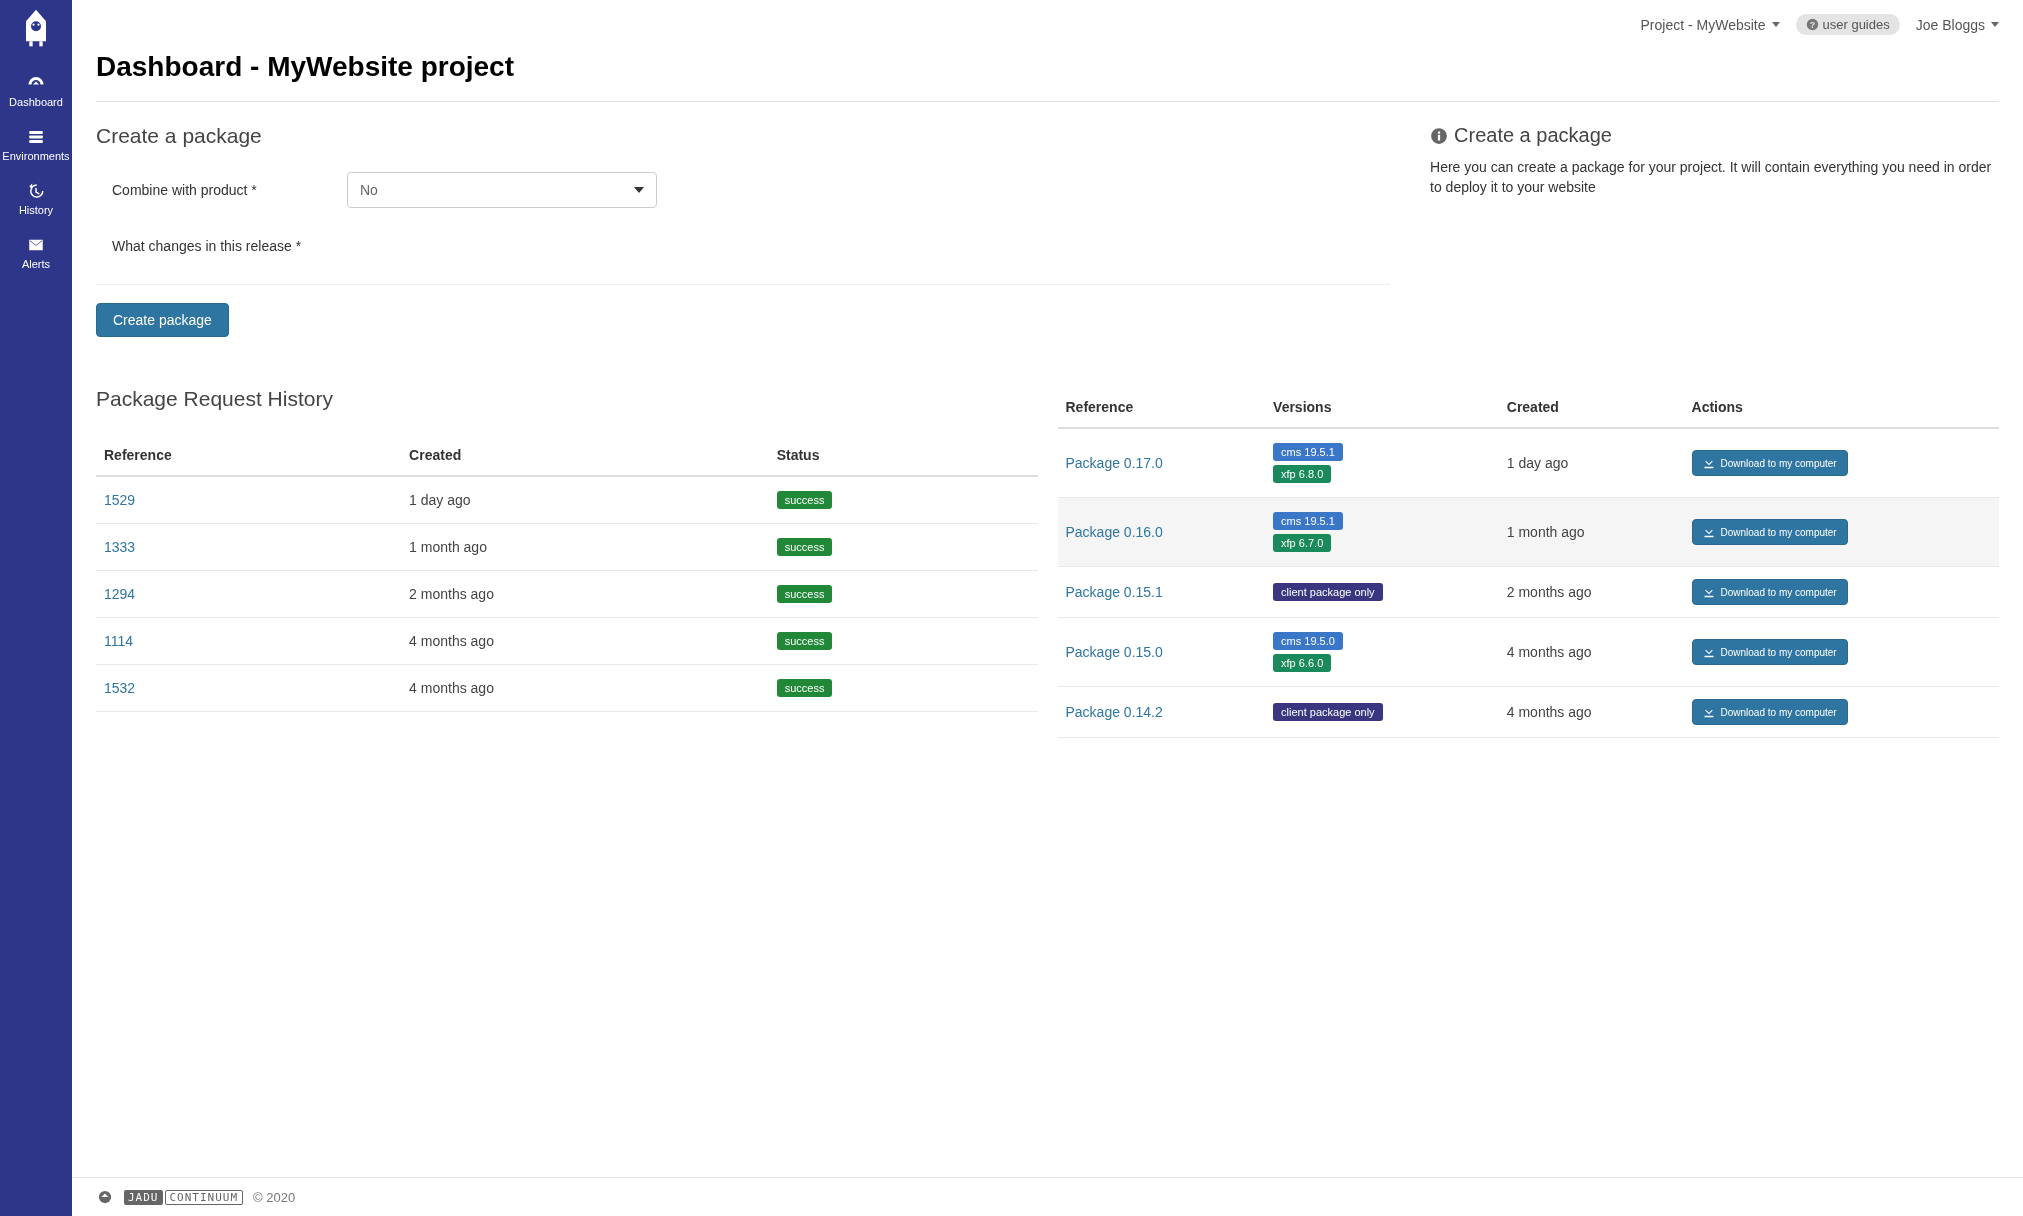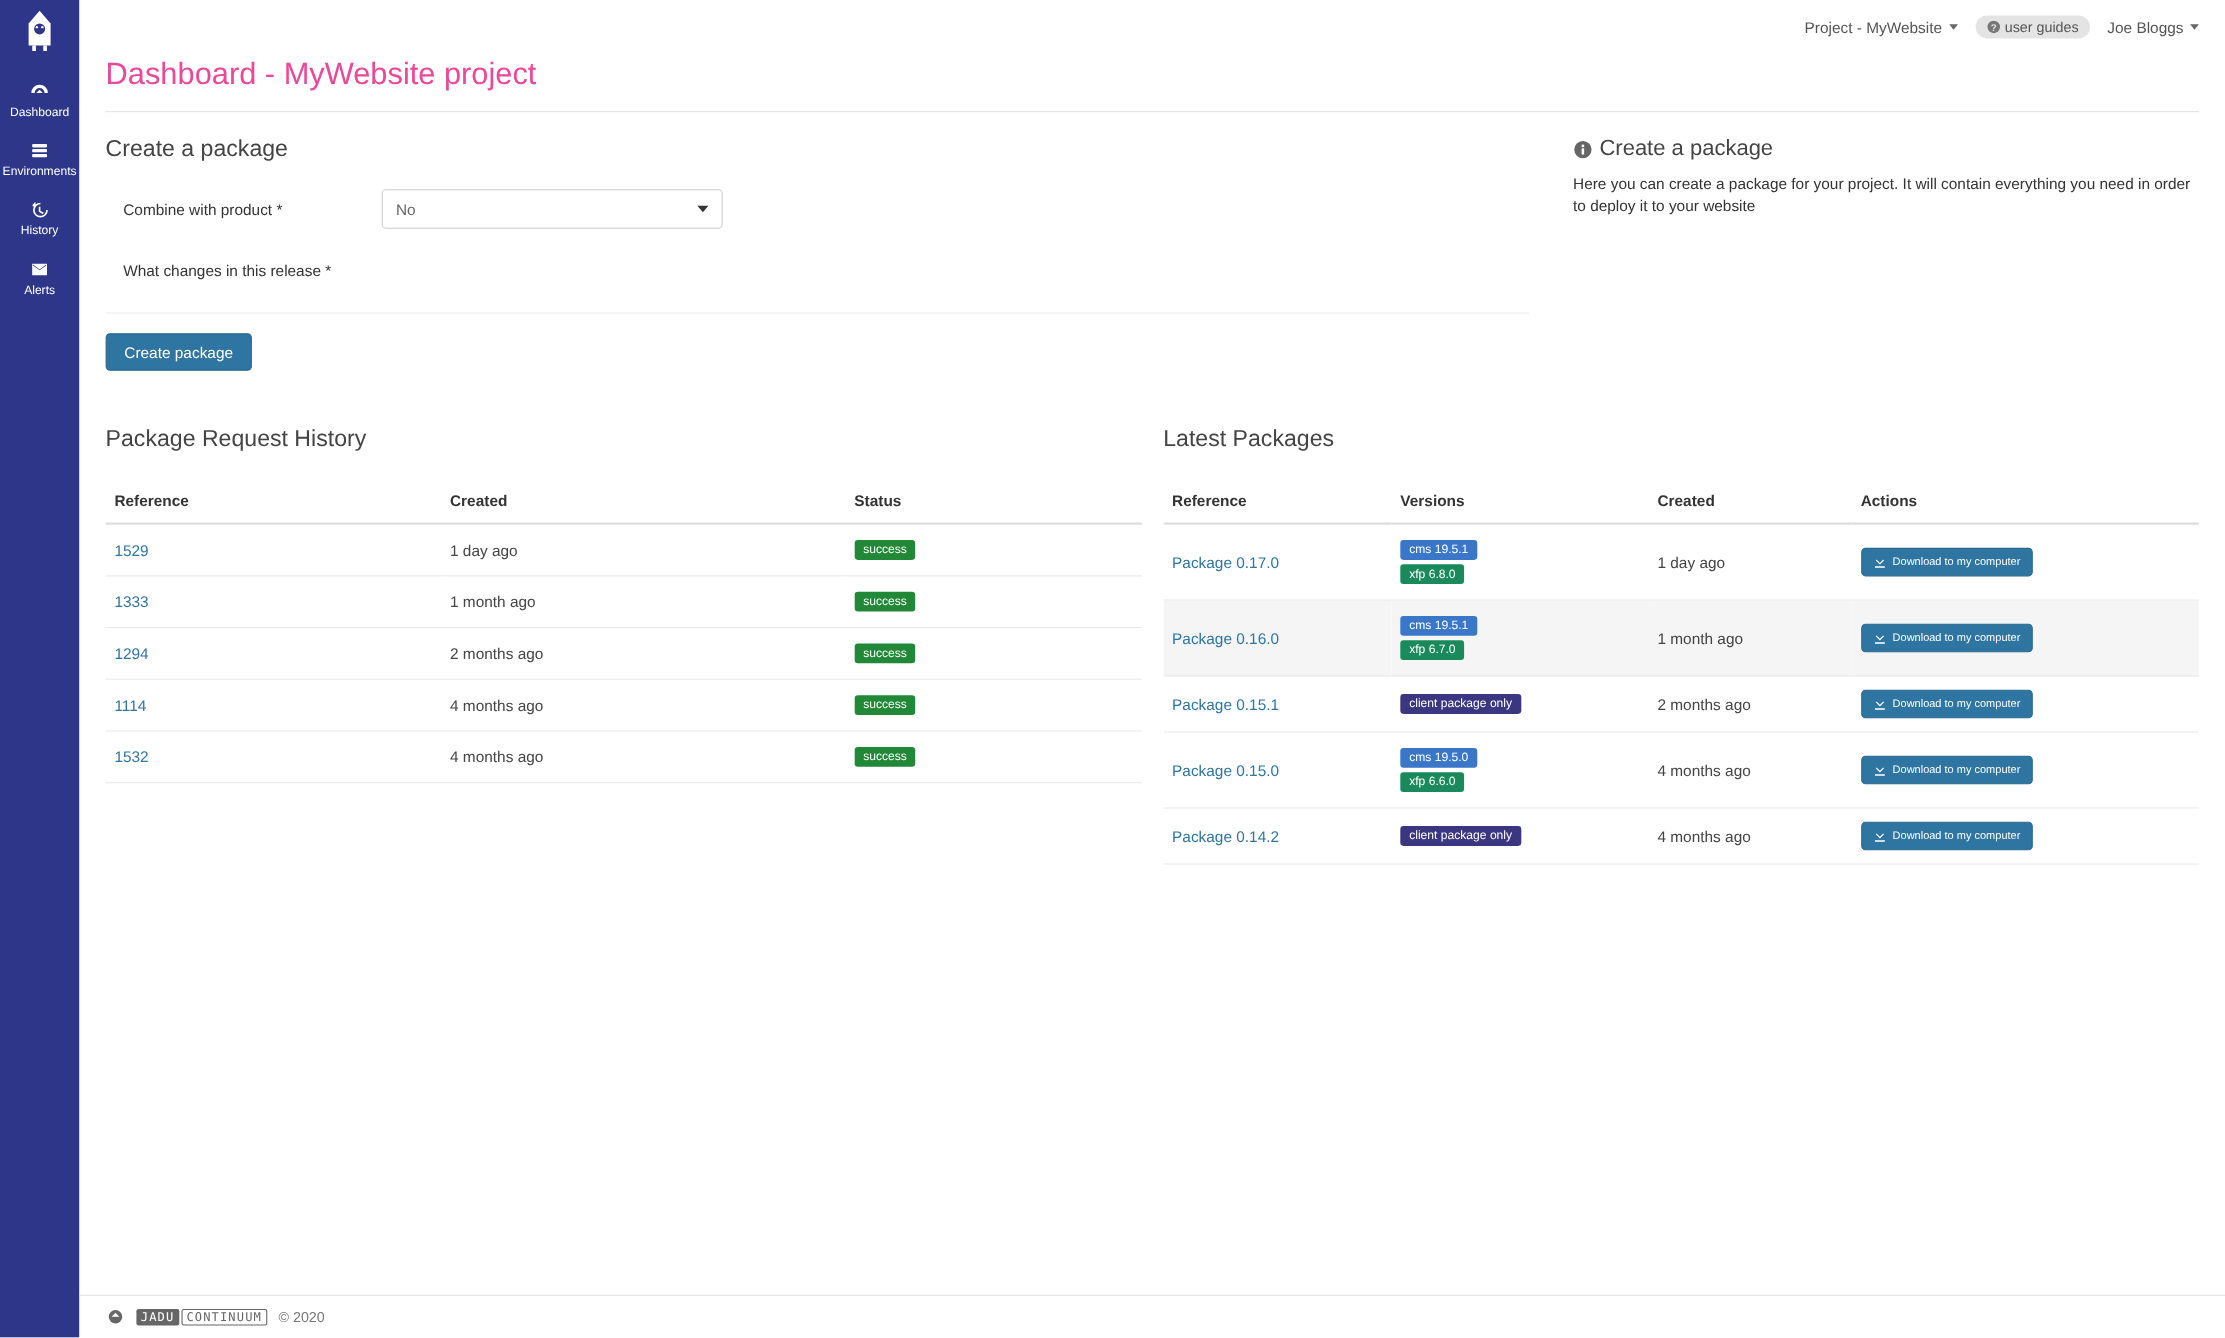--- a/index.html
+++ b/index.html
@@ -64,22 +64,22 @@
     display:flex; align-items:center; gap:4px;
     color:#555;
   }
   .topbar .user { cursor:pointer; display:flex; align-items:center; gap:4px;}
   .caret { display:inline-block; width:0;height:0;border-left:4px solid transparent;border-right:4px solid transparent;border-top:5px solid #666; margin-left:2px;}
 
   
   .content { flex:1; padding: 0 24px 20px; }
   .content h1.page-title {
     font-size: 28px;
-    font-weight: 400;
-    color:#ec4899;
+    font-weight: 700;
+    color:#000000;
     padding: 8px 0 18px;
   }
   hr.sep { border:none; border-top:1px solid #e3e3e3; margin:0; }
 
   .two-col { display:flex; gap: 40px; margin-top: 22px; }
   .left-col { flex: 0 0 68%; max-width: 68%; }
   .right-col { flex: 1; }
 
   h2.section-title {
     font-size: 21px;
@@ -354,21 +354,20 @@
                 <tr>
                   <td><a class="link">1532</a></td>
                   <td>4 months ago</td>
                   <td><span class="badge badge-success">success</span></td>
                 </tr>
               </tbody>
           </table>
         </div>
 
         <div>
-          <h2 class="section-title">Latest Packages</h2>
           <table>
             <thead>
               <tr>
                 <th>Reference</th>
                 <th>Versions</th>
                 <th>Created</th>
                 <th>Actions</th>
               </tr>
             </thead>
             <tbody id="latest-body">

